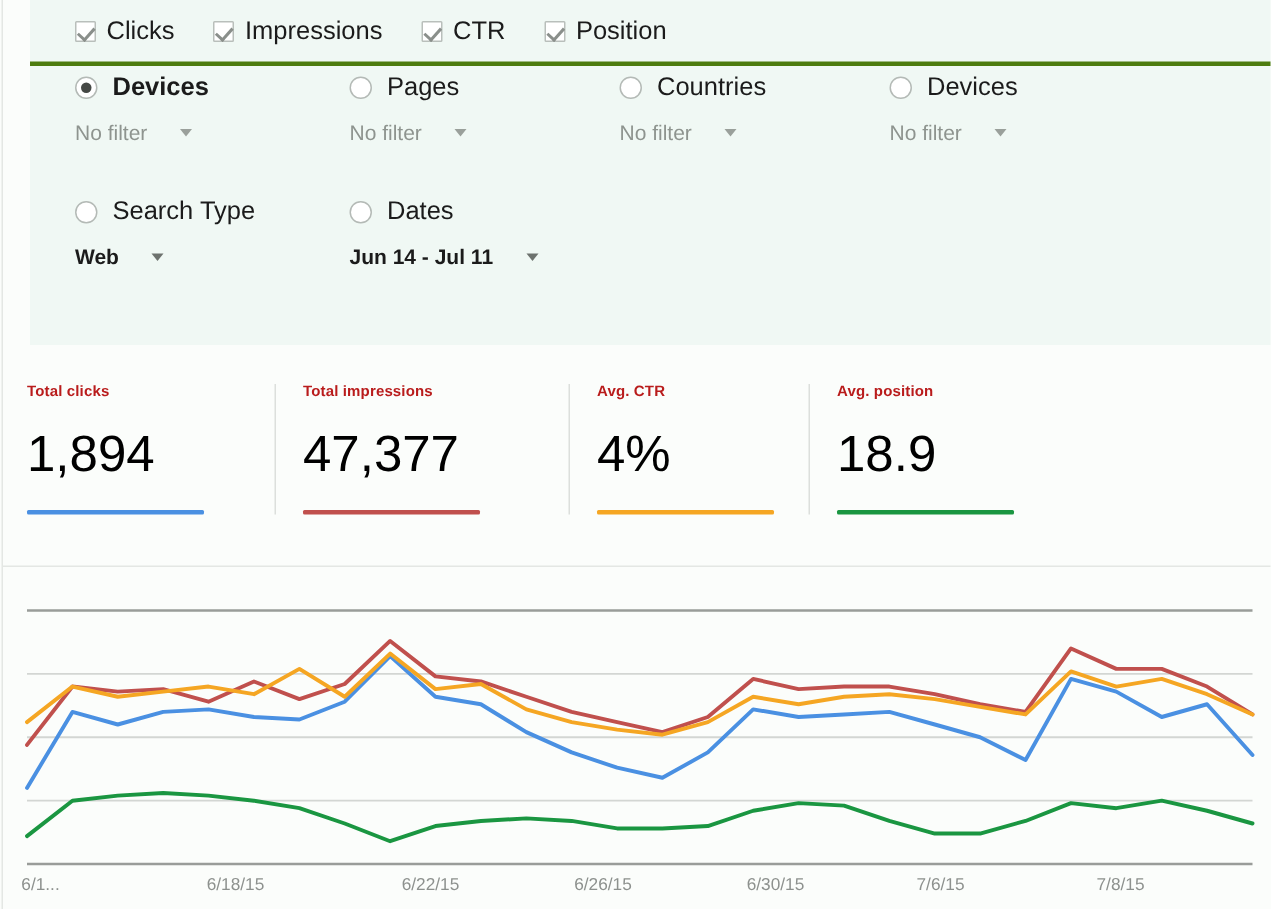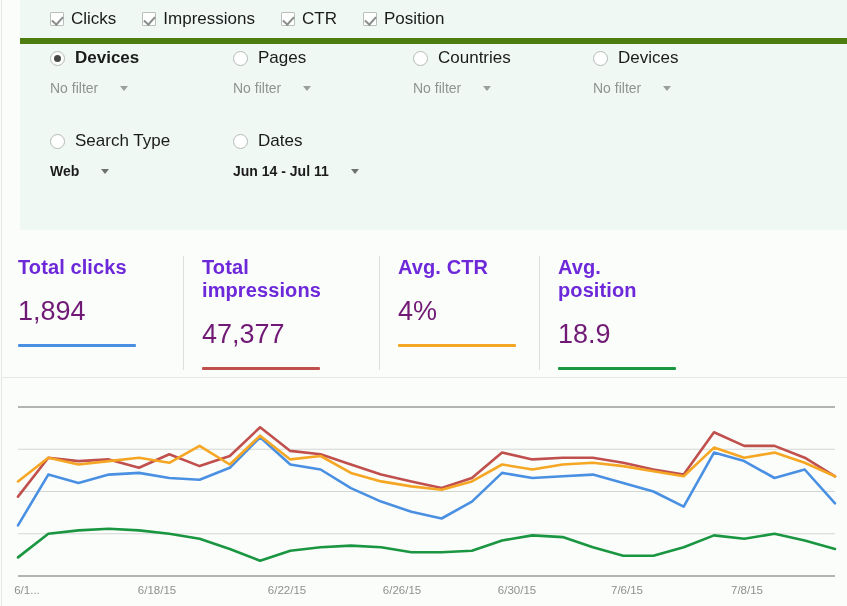--- a/index.html
+++ b/index.html
@@ -18,21 +18,21 @@
   }
 
   
   .filter-panel {
     position: absolute; left: 20px; top: 0; width: 827px; height: 230px;
     background: #f0f8f4;
   }
   .metric-row {
     position: absolute; left: 0; top: 0; width: 827px; height: 44px;
     display: flex; align-items: center;
-    border-bottom: 6px solid #4d7c0f;
+    border-bottom: 3px solid #4d7c0f;
   }
   .metric-chk {
     display: flex; align-items: center; cursor: pointer;
     margin-right: 26px;
   }
   .metric-chk:first-child { margin-left: 30px; }
   .cbox {
     width: 14px; height: 14px; border: 1px solid #b9bfbb; background: #fff;
     border-radius: 1px; position: relative; margin-right: 7px; flex: none;
   }
@@ -78,22 +78,22 @@
 
   
   .summary {
     position: absolute; left: 2px; top: 230px; width: 845px; height: 148px;
     background: #fbfdfb;
     border-bottom: 1px solid #e4e7e4;
   }
   .cards { position: absolute; left: 16px; top: 26px; display: flex; }
   .card { position: relative; padding-right: 18px; }
   .card + .card { padding-left: 18px; border-left: 1px solid #dcdfdc; }
-  .card-title { font-size: 20px; font-weight: bold; color: #6d28d9; letter-spacing: .1px; }
-  .card-value { font-size: 27px; color: #701a75; margin-top: 17px; font-weight: 400; }
+  .card-title { font-size: 10px; font-weight: bold; color: #b91c1c; letter-spacing: .1px; }
+  .card-value { font-size: 34px; color: #000000; margin-top: 17px; font-weight: 400; }
   .card-rule { height: 3px; margin-top: 17px; border-radius: 1px; }
 
   
   .chart-area {
     position: absolute; left: 2px; top: 378px; width: 845px; height: 228px;
     background: #fbfdfb;
   }
   .chart-svg { position: absolute; left: 0; top: 0; }
   .xaxis { position: absolute; left: 0; top: 204px; width: 845px; height: 24px; }
   .xlabel {

